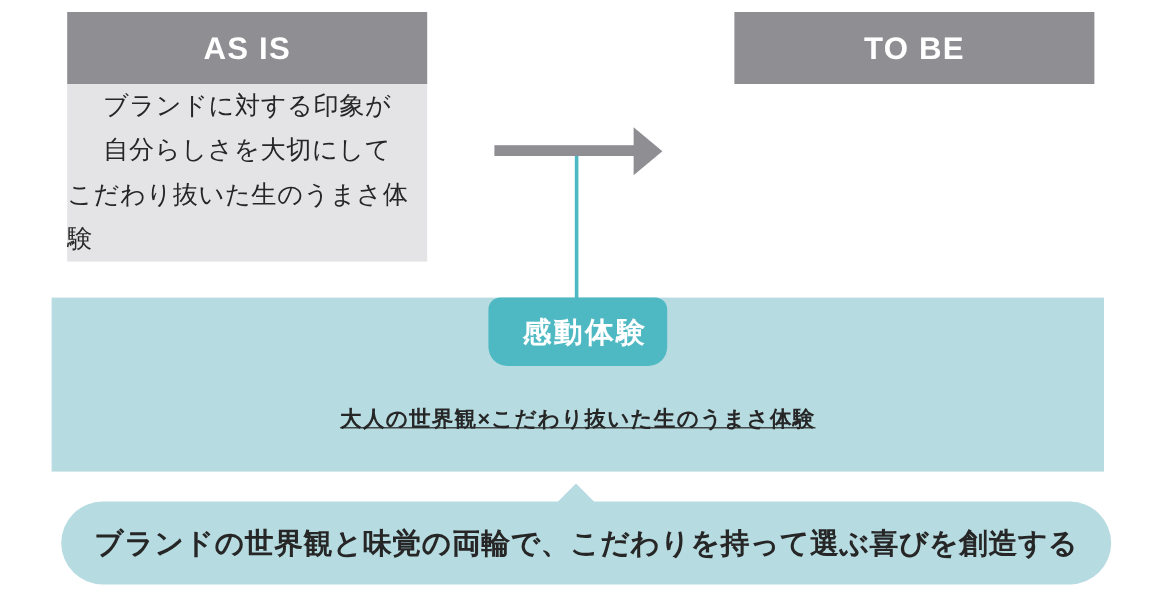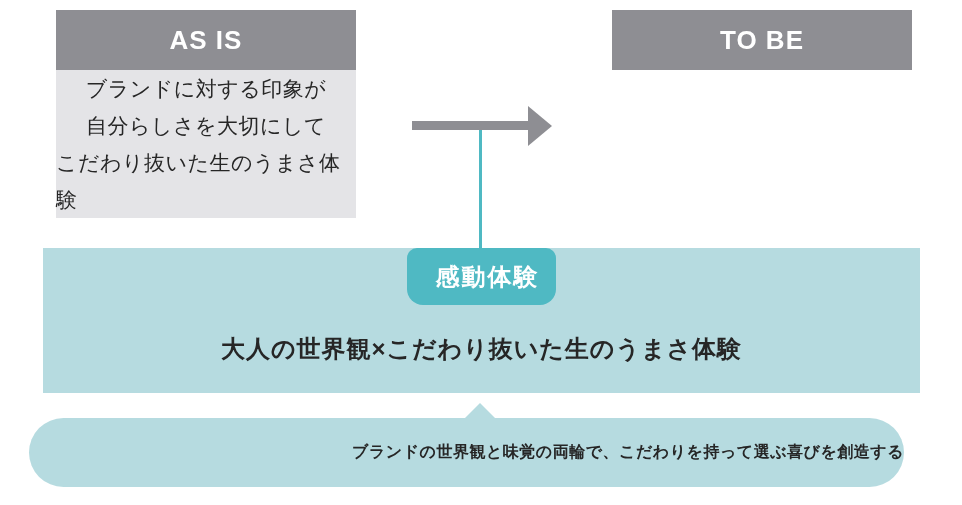--- a/index.html
+++ b/index.html
@@ -48,32 +48,32 @@
     display:flex;flex-direction:column;align-items:center;
   }
   .badge{
     width:149px;height:57px;background:var(--teal);color:var(--white);
     border-radius:10px 10px 16px 16px;
     display:flex;align-items:center;justify-content:center;
     font-size:24px;font-weight:700;letter-spacing:2px;padding-left:12px;
   }
   .headline{
     flex:1;display:flex;align-items:center;justify-content:center;
-    font-size:24px;font-weight:700;letter-spacing:1px;color:var(--text-dark);
+    font-size:18px;font-weight:700;letter-spacing:1px;color:var(--text-dark);text-decoration:underline;
   }
   .triangle-up{
     position:absolute;left:464px;top:403px;width:0;height:0;
     border-left:16px solid transparent;border-right:16px solid transparent;
     border-bottom:16px solid var(--teal-light);
   }
   .pill{
-    position:absolute;left:29px;top:418px;width:875px;height:69px;
+    position:absolute;left:51px;top:418px;width:875px;height:69px;
     background:var(--teal-light);border-radius:35px;
-    display:flex;align-items:center;justify-content:flex-end;
-    font-size:16px;font-weight:700;letter-spacing:0.5px;color:var(--text-dark);
+    display:flex;align-items:center;justify-content:center;
+    font-size:24px;font-weight:700;letter-spacing:0.5px;color:var(--text-dark);
   }
 </style>
 </head>
 <body>
 
 <div class="canvas">
 
   <div class="panel as-is">
     <div class="panel-header">AS IS</div>
     <div class="panel-body">

